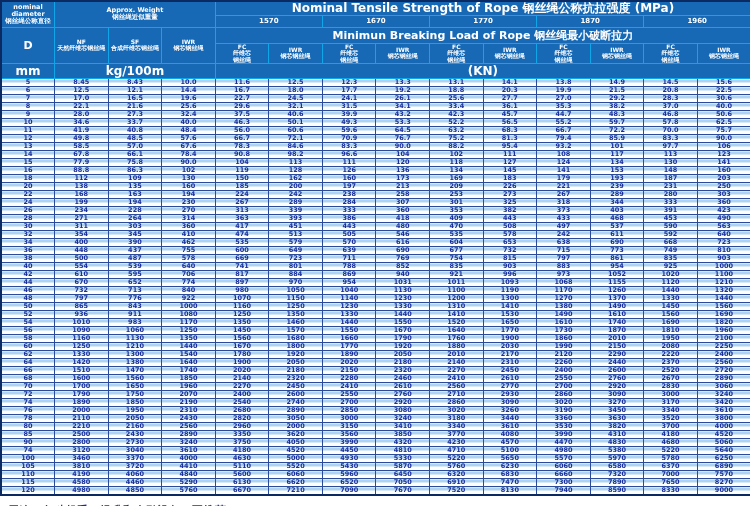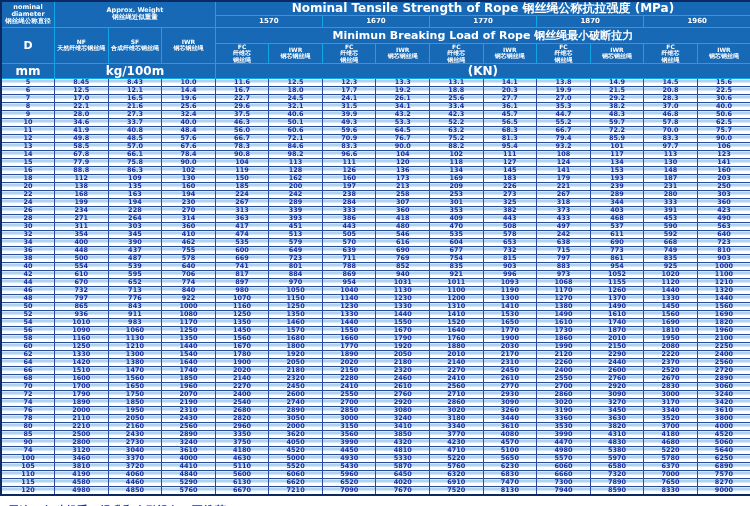--- a/index.html
+++ b/index.html
@@ -917,21 +917,21 @@
         <td>7570</td>
       </tr>
       <tr>
         <td>115</td>
         <td>4580</td>
         <td>4460</td>
         <td>5290</td>
         <td>6130</td>
         <td>6620</td>
         <td>6520</td>
-        <td>4020</td>
+        <td>7050</td>
         <td>6910</td>
         <td>7470</td>
         <td>7300</td>
         <td>7890</td>
         <td>7650</td>
         <td>8270</td>
       </tr>
       <tr>
         <td>120</td>
         <td>4980</td>

